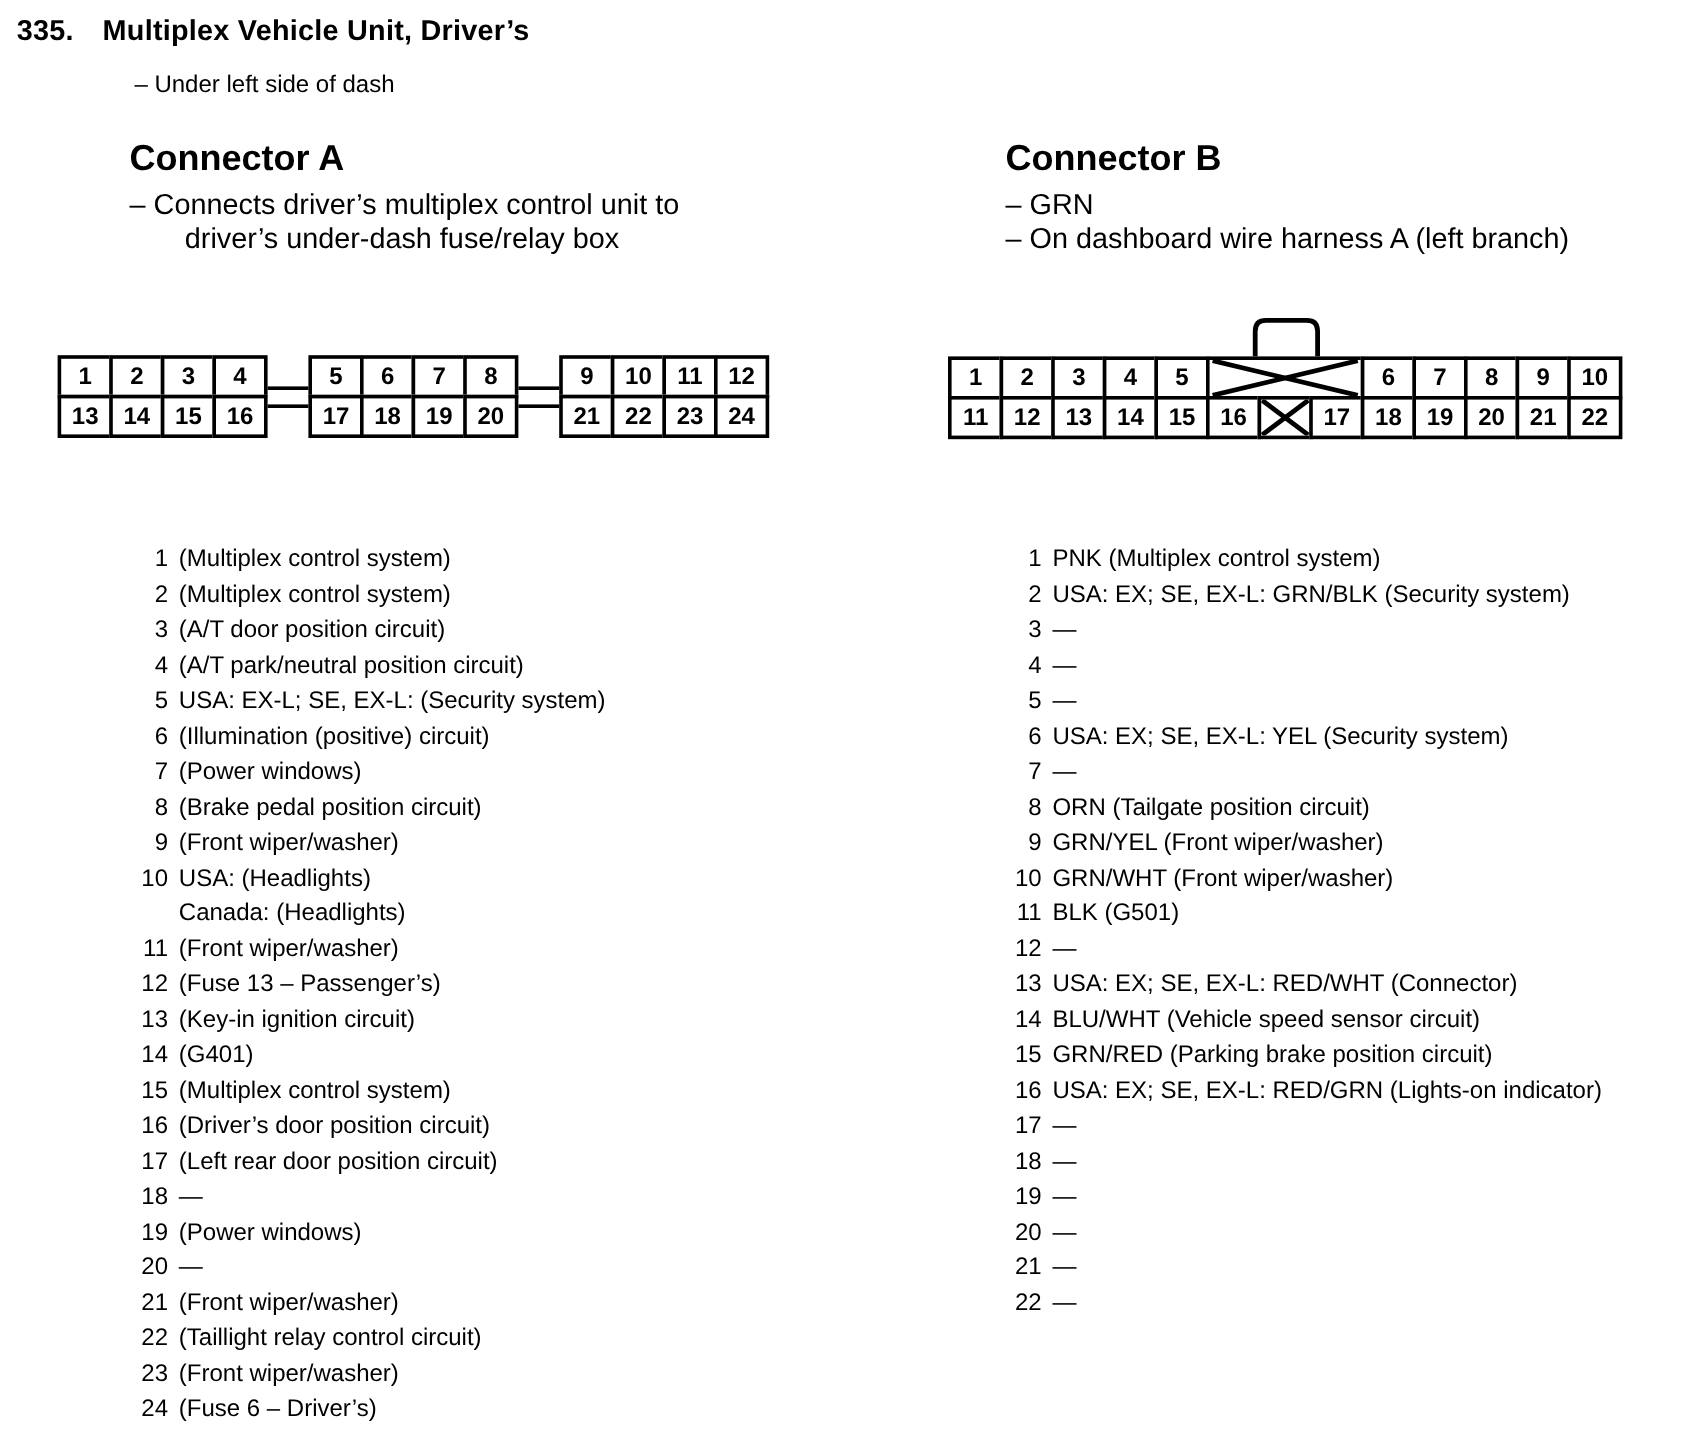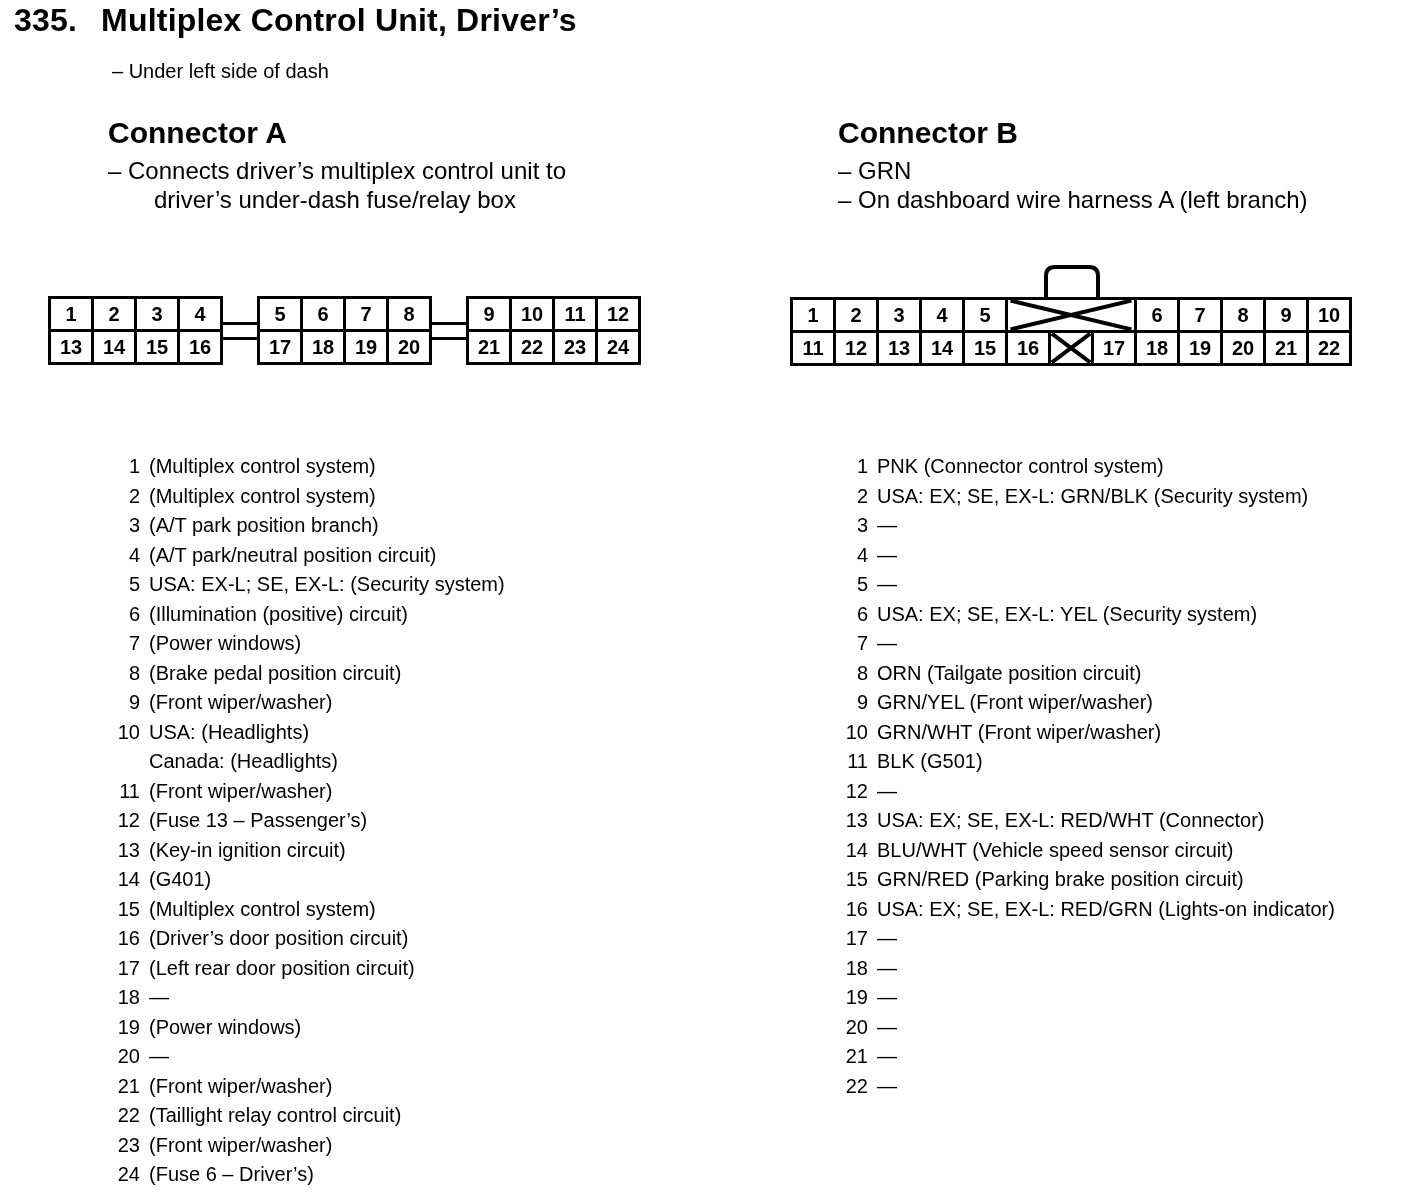--- a/index.html
+++ b/index.html
@@ -1,21 +1,21 @@
 <!DOCTYPE html>
 <html><head>
 <meta charset="utf-8">
 <style>
   html,body{margin:0;padding:0;background:#ffffff;}
   .page{
     position:relative;width:1408px;height:1202px;background:#ffffff;
     font-family:"Liberation Sans",sans-serif;color:#000;overflow:hidden;
   }
-  .title-row{position:absolute;left:14px;top:2px;display:flex;gap:24px;
-    font-size:32px;font-weight:bold;letter-spacing:0.2px;}
+  .title-row{position:absolute;left:14px;top:12px;display:flex;gap:24px;
+    font-size:24px;font-weight:bold;letter-spacing:0.2px;}
   .location{position:absolute;left:112px;top:60px;font-size:20px;}
 
   .conn-heading{position:absolute;font-size:30px;font-weight:bold;margin:0;}
   .heading-a{left:108px;top:116px;}
   .heading-b{left:838px;top:116px;}
   .desc-line{position:absolute;font-size:24px;white-space:nowrap;}
   .desc-a1{left:108px;top:157px;}
   .desc-a2{left:154px;top:186px;}
   .desc-b1{left:838px;top:157px;text-align:center;}
   .desc-b2{left:838px;top:186px;}
@@ -48,21 +48,21 @@
   .pin-num{width:27px;text-align:right;margin-right:9px;line-height:29.5px;flex:none;}
   .pin-line{line-height:29.5px;white-space:nowrap;}
 </style>
 </head>
 <body>
 
 <div class="page">
 
   <div class="title-row">
     <span>335.</span>
-    <span>Multiplex Control Unit, Driver’s</span>
+    <span>Multiplex Vehicle Unit, Driver’s</span>
   </div>
 
   <div class="location">– Under left side of dash</div>
 
   <h2 class="conn-heading heading-a">Connector A</h2>
   <div class="desc-line desc-a1">– Connects driver’s multiplex control unit to</div>
   <div class="desc-line desc-a2">driver’s under-dash fuse/relay box</div>
 
   <h2 class="conn-heading heading-b">Connector B</h2>
   <div class="desc-line desc-b1">– GRN</div>
@@ -170,21 +170,21 @@
       </div>
       <div class="pin-row">
         <div class="pin-num">2</div>
         <div class="pin-desc">
           <div class="pin-line">(Multiplex control system)</div>
         </div>
       </div>
       <div class="pin-row">
         <div class="pin-num">3</div>
         <div class="pin-desc">
-          <div class="pin-line">(A/T park position branch)</div>
+          <div class="pin-line">(A/T door position circuit)</div>
         </div>
       </div>
       <div class="pin-row">
         <div class="pin-num">4</div>
         <div class="pin-desc">
           <div class="pin-line">(A/T park/neutral position circuit)</div>
         </div>
       </div>
       <div class="pin-row">
         <div class="pin-num">5</div>
@@ -305,21 +305,21 @@
         <div class="pin-num">24</div>
         <div class="pin-desc">
           <div class="pin-line">(Fuse 6 – Driver’s)</div>
         </div>
       </div>
     </div>
   <div id="pinsB" class="pins pins-b">
       <div class="pin-row">
         <div class="pin-num">1</div>
         <div class="pin-desc">
-          <div class="pin-line">PNK (Connector control system)</div>
+          <div class="pin-line">PNK (Multiplex control system)</div>
         </div>
       </div>
       <div class="pin-row">
         <div class="pin-num">2</div>
         <div class="pin-desc">
           <div class="pin-line">USA: EX; SE, EX-L: GRN/BLK (Security system)</div>
         </div>
       </div>
       <div class="pin-row">
         <div class="pin-num">3</div>

